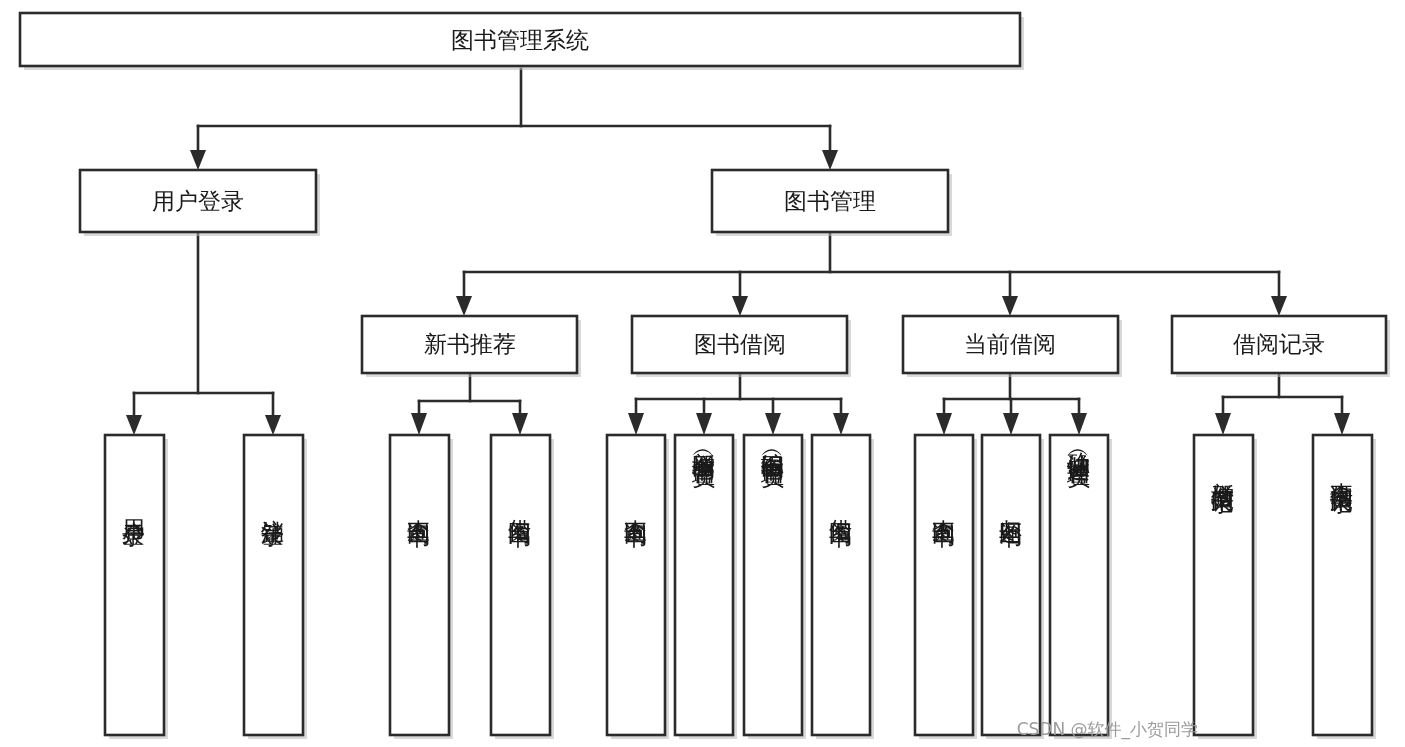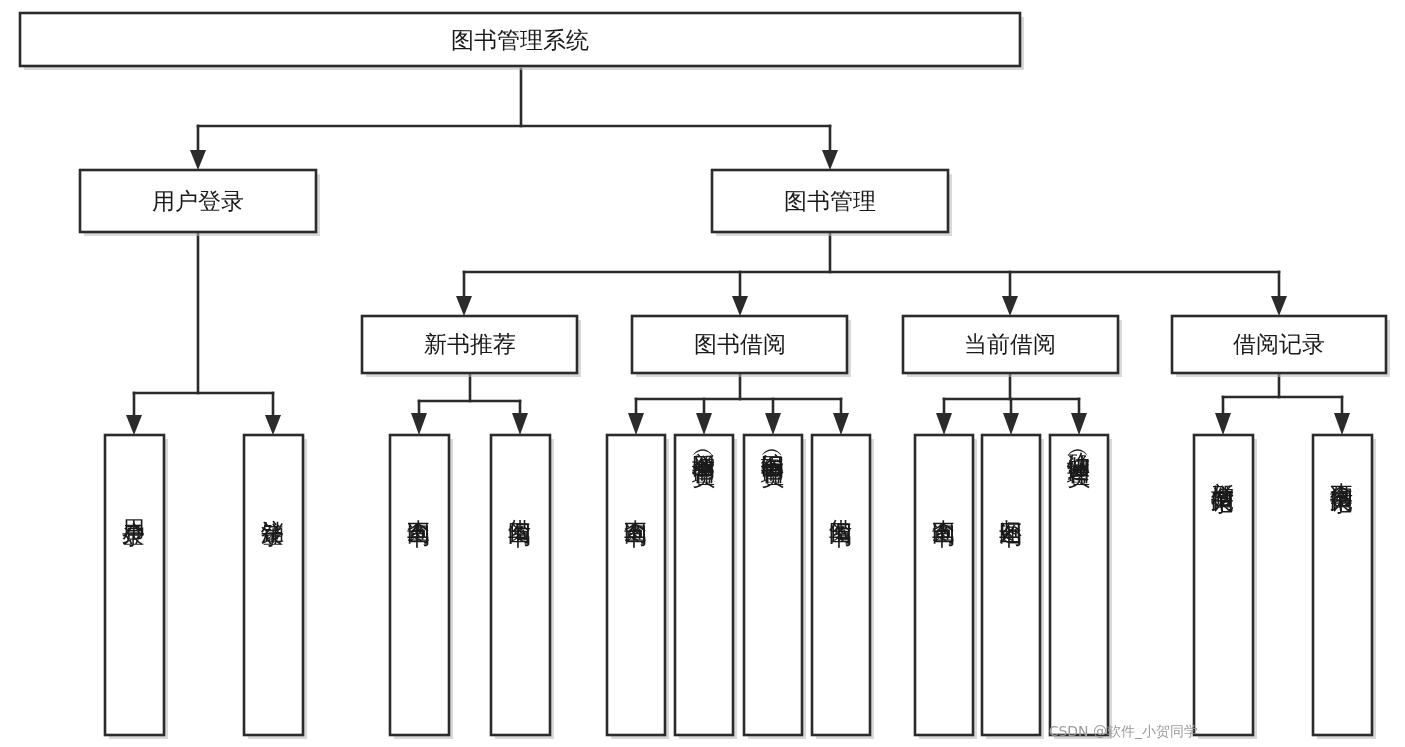--- a/index.html
+++ b/index.html
@@ -58,21 +58,21 @@
     font-size: 23px;
     text-anchor: middle;
     writing-mode: vertical-rl;
     letter-spacing: 2px;
   }
   .watermark {
     position: absolute;
     right: 14px;
     bottom: 6px;
     font-family: "DejaVu Sans", "Liberation Sans", sans-serif;
-    font-size: 14px;
+    font-size: 17px;
     color: #9b9b9b;
     white-space: nowrap;
     pointer-events: none;
     user-select: none;
   }
 </style>
 </head>
 <body>
 
 <div id="diagram-root">

